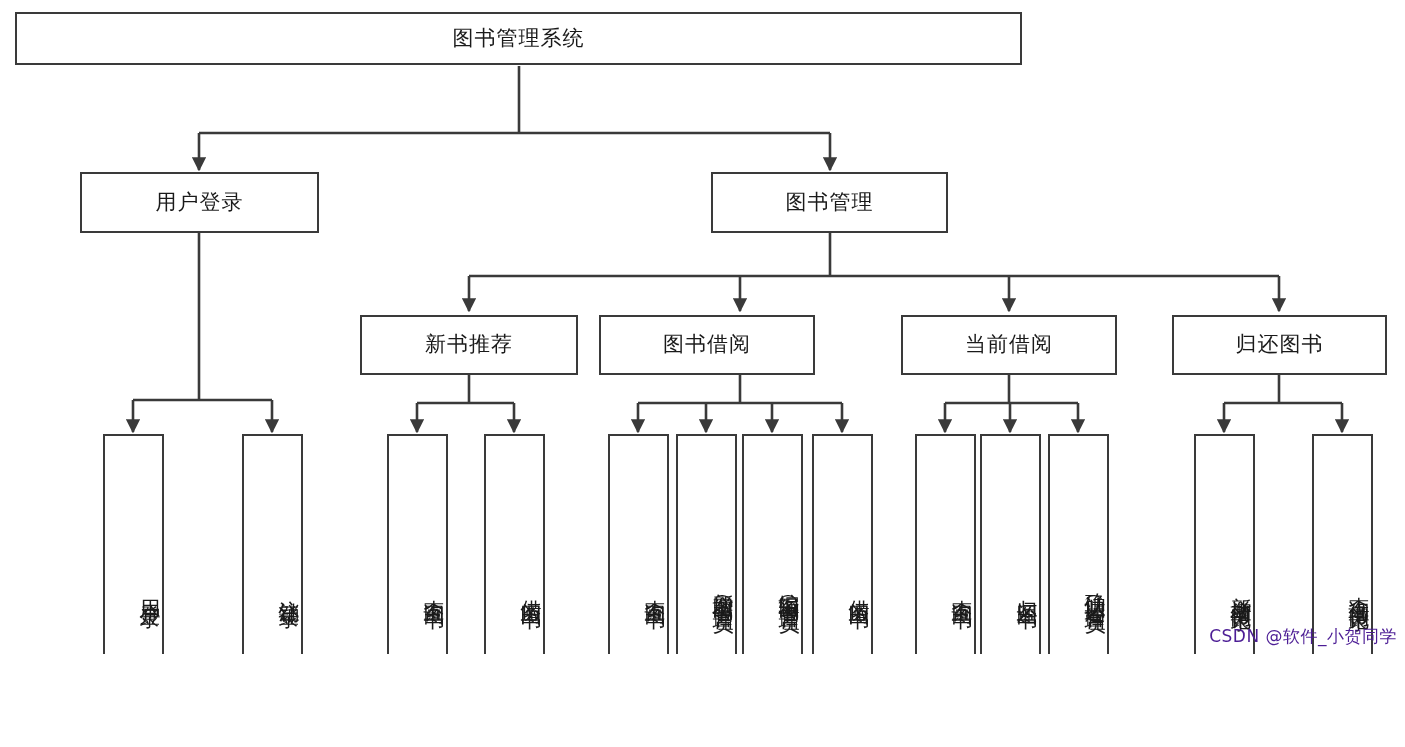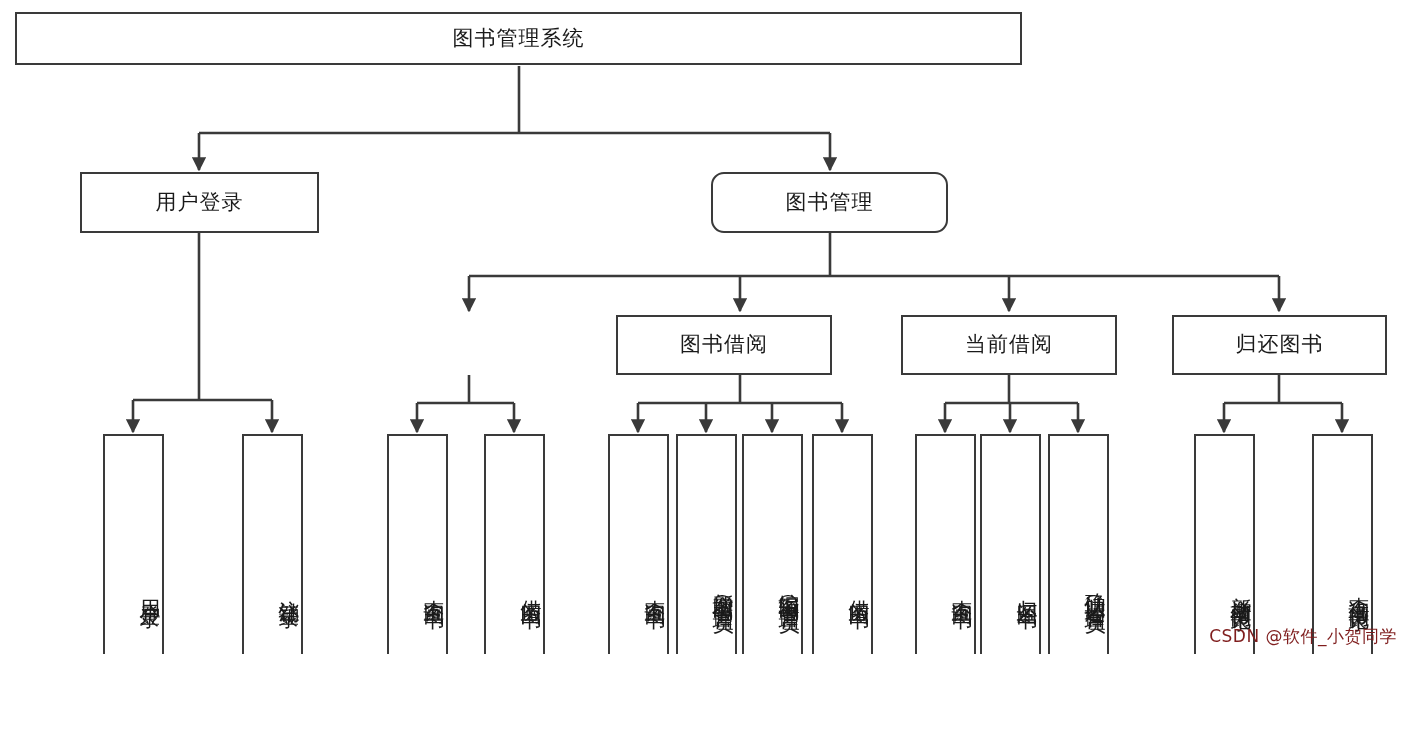--- a/index.html
+++ b/index.html
@@ -54,21 +54,21 @@
   .node .lbl {
     display: block;
     white-space: pre-line;
     text-align: center;
   }
   #watermark {
     position: absolute;
     right: 8px;
     bottom: 6px;
     font-size: 17px;
-    color: #7f1d1d;
+    color: #4c1d95;
     letter-spacing: 0.5px;
     z-index: 5;
     white-space: nowrap;
     font-family: "DejaVu Sans", "Liberation Sans", sans-serif;
   }
 </style>
 </head>
 <body>
 
 <div id="canvas">
@@ -125,25 +125,28 @@
     </g>
   </svg>
 
   <div class="node horiz" style="left:15px; top:12px; width:1007px; height:53px;">
     <span class="lbl">图书管理系统</span>
   </div>
 
   <div class="node horiz" style="left:80px; top:172px; width:239px; height:61px;">
     <span class="lbl">用户登录</span>
   </div>
-  <div class="node horiz" style="left:711px; top:172px; width:237px; height:61px;border-radius:13px;">
+  <div class="node horiz" style="left:711px; top:172px; width:237px; height:61px;">
     <span class="lbl">图书管理</span>
   </div>
 
-  <div class="node horiz" style="left:616px; top:315px; width:216px; height:60px;">
+  <div class="node horiz" style="left:360px; top:315px; width:218px; height:60px;">
+    <span class="lbl">新书推荐</span>
+  </div>
+  <div class="node horiz" style="left:599px; top:315px; width:216px; height:60px;">
     <span class="lbl">图书借阅</span>
   </div>
   <div class="node horiz" style="left:901px; top:315px; width:216px; height:60px;justify-content:center;">
     <span class="lbl">当前借阅</span>
   </div>
   <div class="node horiz" style="left:1172px; top:315px; width:215px; height:60px;">
     <span class="lbl">归还图书</span>
   </div>
 
   <div class="node vert" style="left:103px; top:434px; width:61px; height:300px;">

